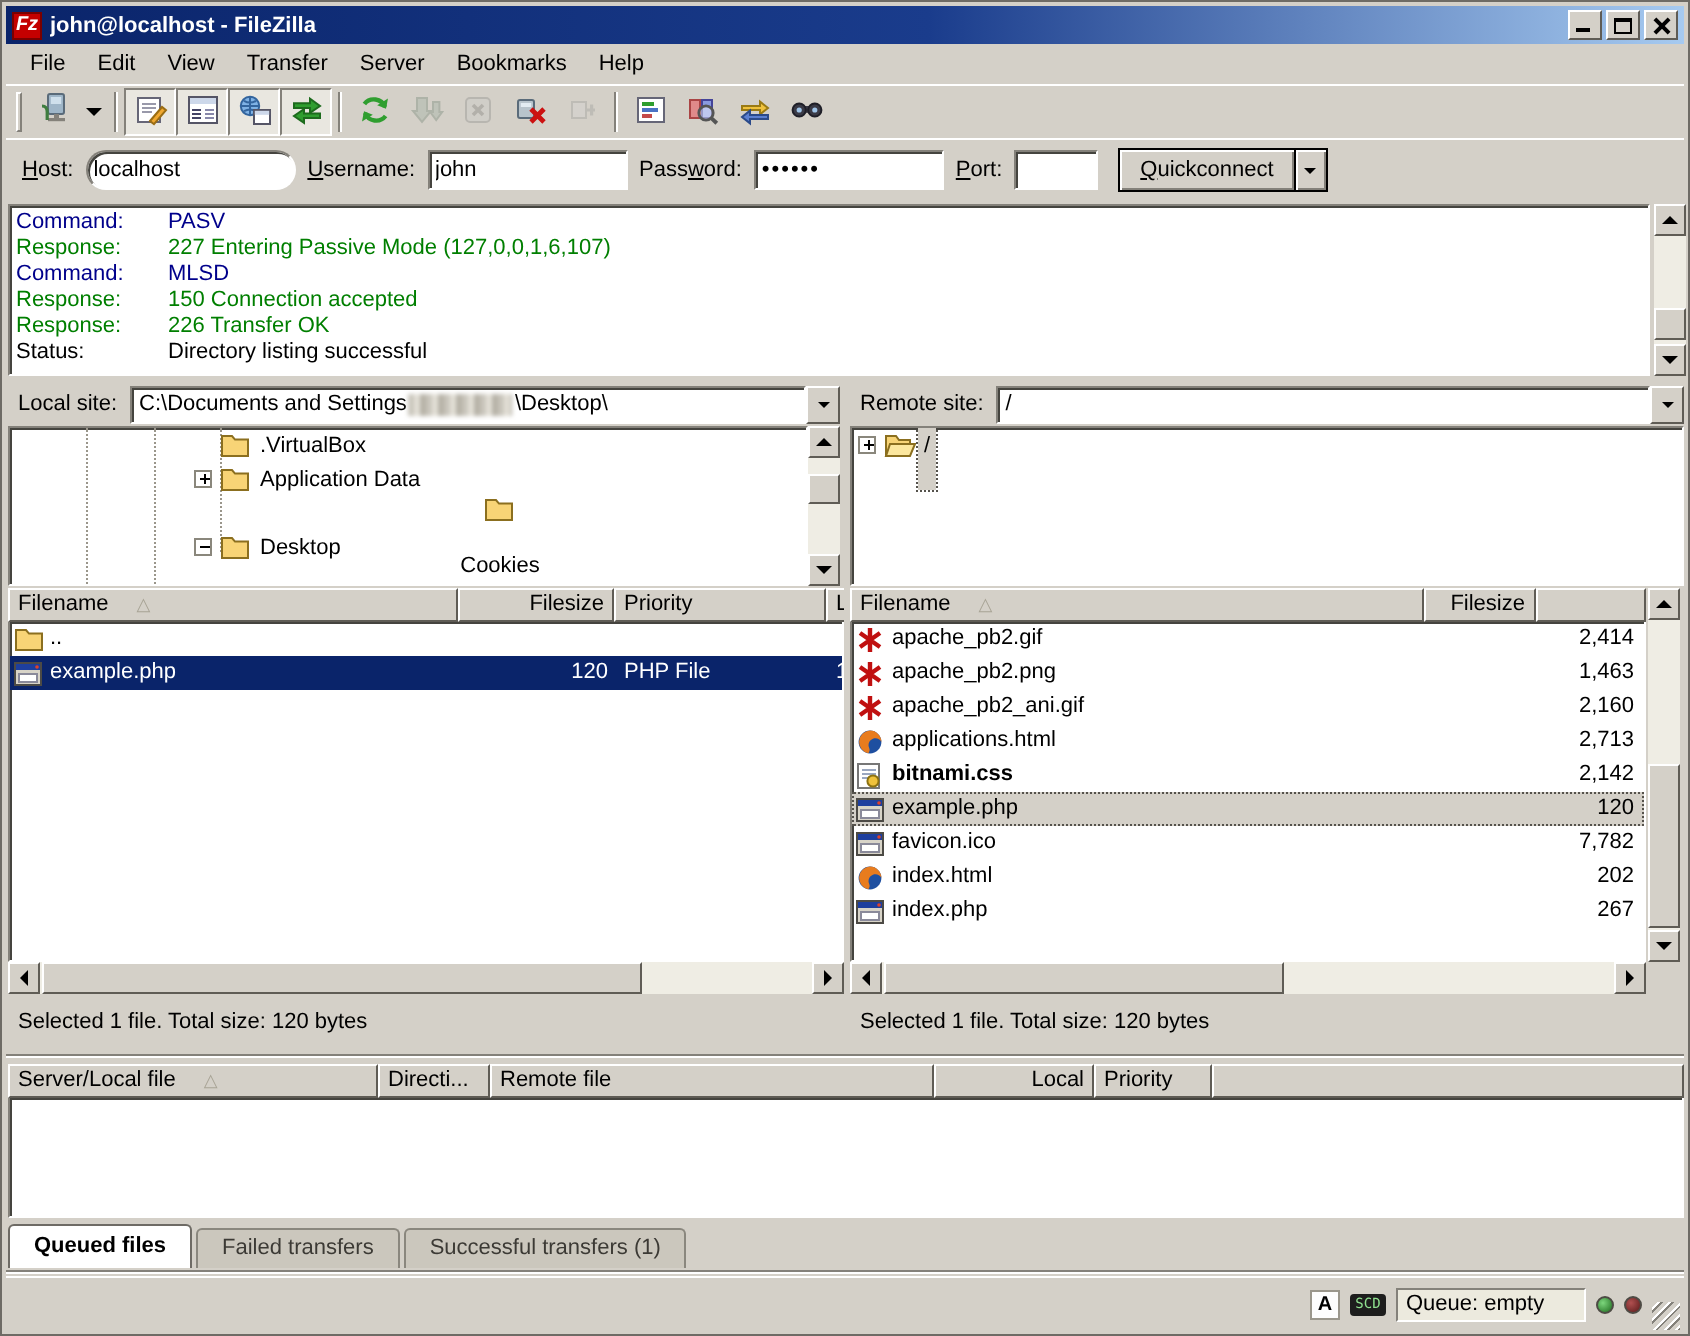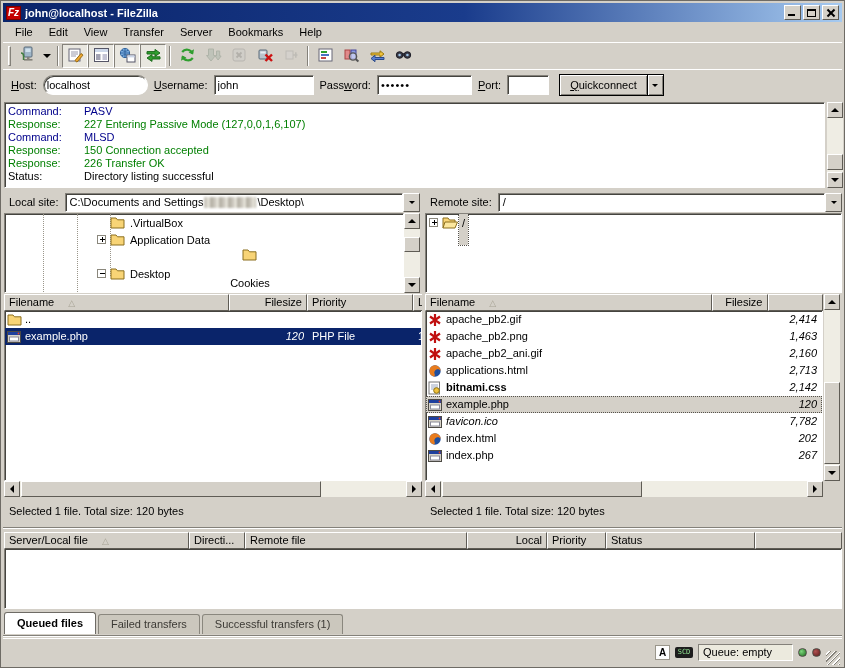--- a/index.html
+++ b/index.html
@@ -100,21 +100,21 @@
   .listheader{position:absolute;height:17px;display:flex;background:#d4d0c8;overflow:hidden;}
   .hcell{height:17px;line-height:15px;padding:0 4px;flex:none;overflow:hidden;white-space:nowrap;
     border:1px solid;border-color:#fff #5f5c55 #5f5c55 #fff;background:#d4d0c8;}
   .hcell.right{text-align:right;}
   .hcell.fill{flex:1;}
   .sortmark{color:#a8a496;font-size:9px;margin-left:14px;}
   .listbody{position:absolute;background:#fff;overflow:hidden;
     border:1px solid;border-color:#84817a #fff #fff #84817a;box-shadow:inset 1px 1px 0 #45443f;border-top:none;}
   .frow{height:17px;display:flex;align-items:center;white-space:nowrap;}
   .fcell{flex:none;overflow:hidden;padding:0 4px;height:17px;line-height:17px;}
-  .fcell.right{text-align:right;font-style:italic;}
+  .fcell.right{text-align:right;}
   .fcell.name{display:flex;align-items:center;padding-left:2px;}
   .ficon{width:18px;flex:none;display:inline-flex;align-items:center;}
   .frow.sel-active{background:#0a246a;color:#fff;}
   .frow.sel-inactive{background:#d4d0c8;outline:1px dotted #55524c;outline-offset:-1px;}
   .statusline{position:absolute;height:20px;line-height:20px;padding-left:5px;white-space:nowrap;}
 
   .divider{position:absolute;left:2px;right:2px;height:2px;border-top:1px solid #84817a;border-bottom:1px solid #fff;}
 
   
   .tabs{position:absolute;display:flex;align-items:flex-end;gap:2px;}
@@ -554,21 +554,21 @@
               <rect x="1" y="1" width="12" height="3" fill="#1e3f9e"></rect>
               <circle cx="11.5" cy="2.5" r=".9" fill="#e0402a"></circle>
               <rect x="2.5" y="6" width="9" height="4" fill="#fff" stroke="#8a8a9a"></rect>
             </svg>
           </span>
           <span>example.php</span>
         </span>
         <span class="fcell right" style="width: 108px;">120</span>
       </div>
       <div class="frow">
-        <span class="fcell name" style="width: 287px; font-style: italic;">
+        <span class="fcell name" style="width: 287px;">
           <span class="ficon">
             <svg width="14" height="12" viewBox="0 0 14 12">
               <rect x=".5" y=".5" width="13" height="11" fill="#d8d4c8" stroke="#4c4a45"></rect>
               <rect x="1" y="1" width="12" height="3" fill="#1e3f9e"></rect>
               <circle cx="11.5" cy="2.5" r=".9" fill="#e0402a"></circle>
               <rect x="2.5" y="6" width="9" height="4" fill="#fff" stroke="#8a8a9a"></rect>
             </svg>
           </span>
           <span>favicon.ico</span>
         </span>
@@ -621,21 +621,20 @@
   </div>
   <div class="statusline" style="left:424px;top:500px;width:417px;">Selected 1 file. Total size: 120 bytes</div>
 
   <div class="divider" style="top:526px;"></div>
   <div class="listheader" style="left:3px;top:531px;width:838px;" id="queueheader">
       <span class="hcell" style="width: 185px;">Server/Local file<span class="sortmark">△</span></span>
       <span class="hcell" style="width: 56px;">Directi...</span>
       <span class="hcell" style="width: 222px;">Remote file</span>
       <span class="hcell right" style="width: 80px;">Local</span>
       <span class="hcell" style="width: 59px;">Priority</span>
-      <span class="hcell" style="width: 149px;">Status</span>
       <span class="hcell fill"></span>
     </div>
   <div class="listbody" style="left:3px;top:548px;width:838px;height:60px;"></div>
   <div class="tabs" style="left:3px;top:611px;" id="tabs">
       <span class="tab active">Queued files</span>
       <span class="tab">Failed transfers</span>
       <span class="tab">Successful transfers (1)</span>
     </div>
 
   <div class="divider" style="top:634px;"></div>

